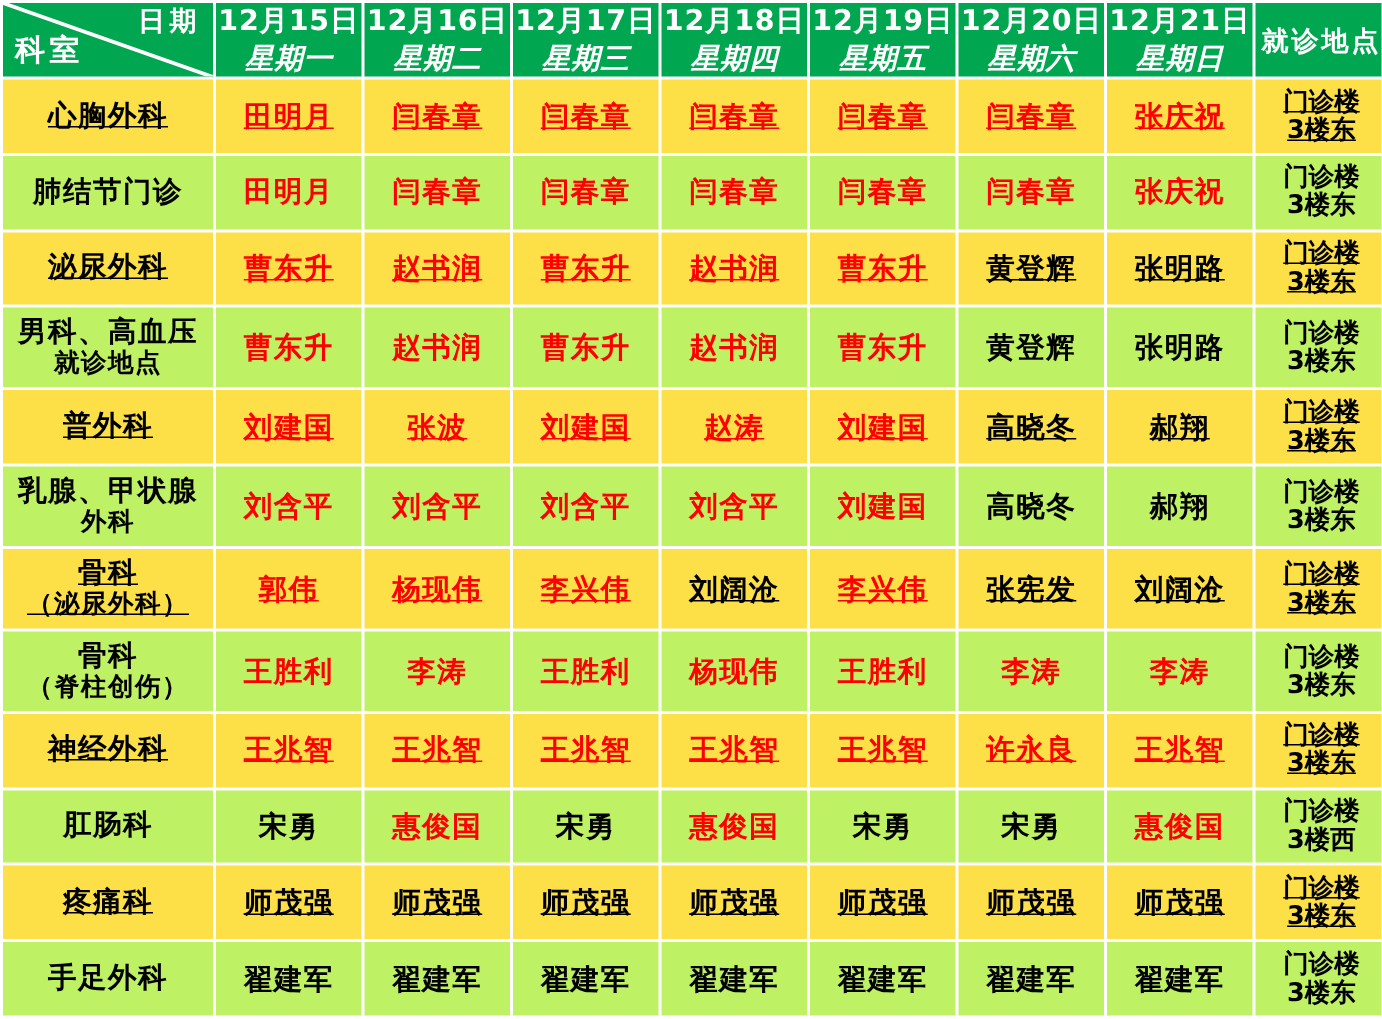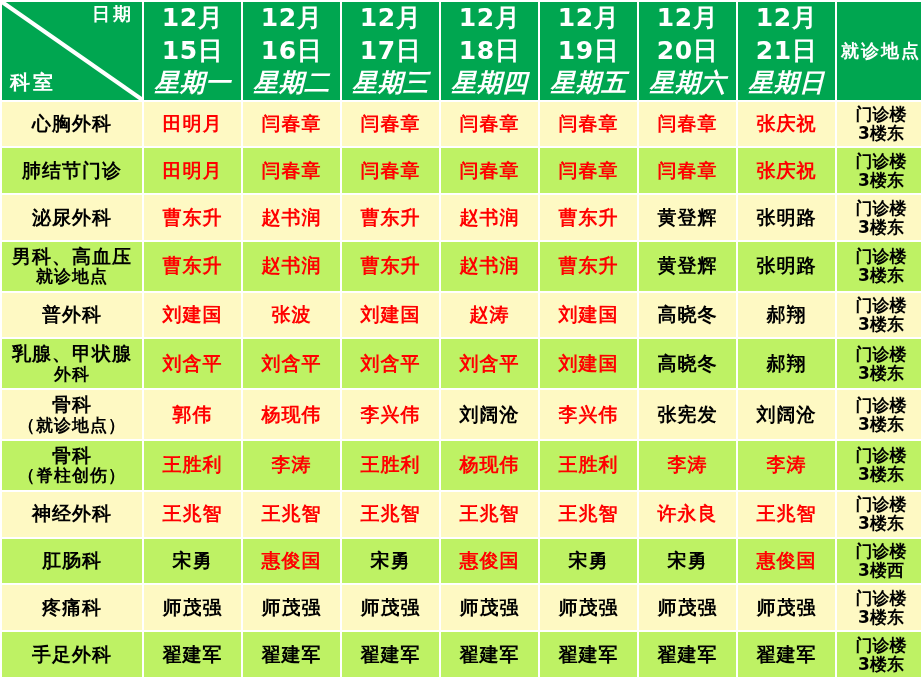--- a/index.html
+++ b/index.html
@@ -30,21 +30,21 @@
     text-align: center;
     vertical-align: middle;
     overflow: hidden;
   }
 
   
   .hdr {
     background: #00a650;
     color: #ffffff;
     font-weight: bold;
-    font-size: 25px;
+    font-size: 19px;
     line-height: 1.30;
     letter-spacing: 0.5px;
   }
   .hdr .d1 { display: block; }
   .hdr .d2 { display: block; font-style: italic; }
 
   .corner {
     background: #00a650;
     position: relative;
     padding: 0;
@@ -76,21 +76,21 @@
   }
   .loc-hdr {
     background: #00a650;
     color: #ffffff;
     font-weight: bold;
     font-size: 18px;
     letter-spacing: 2px;
   }
 
   
-  tr.band-grey td { background: #fef9c3; }
+  tr.band-grey td { background: #fde047; text-decoration: underline; }
   tr.band-blue td { background: #bef264; }
 
   .dept {
     font-weight: bold;
     font-size: 19px;
     color: #000000;
     line-height: 1.15;
     letter-spacing: 1px;
   }
   .dept .sub { display: block; font-size: 17px; }
@@ -249,21 +249,21 @@
         <td class="doc red">刘含平</td>
         <td class="doc red">刘建国</td>
         <td class="doc black">高晓冬</td>
         <td class="doc black">郝翔</td>
         <td class="loc">
           <span class="l1">门诊楼</span>
           <span class="l2">3楼东</span>
         </td>
       </tr>
       <tr class="band-grey">
-        <td class="dept"><span>骨科</span><span class="sub">（就诊地点）</span></td>
+        <td class="dept"><span>骨科</span><span class="sub">（泌尿外科）</span></td>
         <td class="doc red">郭伟</td>
         <td class="doc red">杨现伟</td>
         <td class="doc red">李兴伟</td>
         <td class="doc black">刘阔沧</td>
         <td class="doc red">李兴伟</td>
         <td class="doc black">张宪发</td>
         <td class="doc black">刘阔沧</td>
         <td class="loc">
           <span class="l1">门诊楼</span>
           <span class="l2">3楼东</span>

